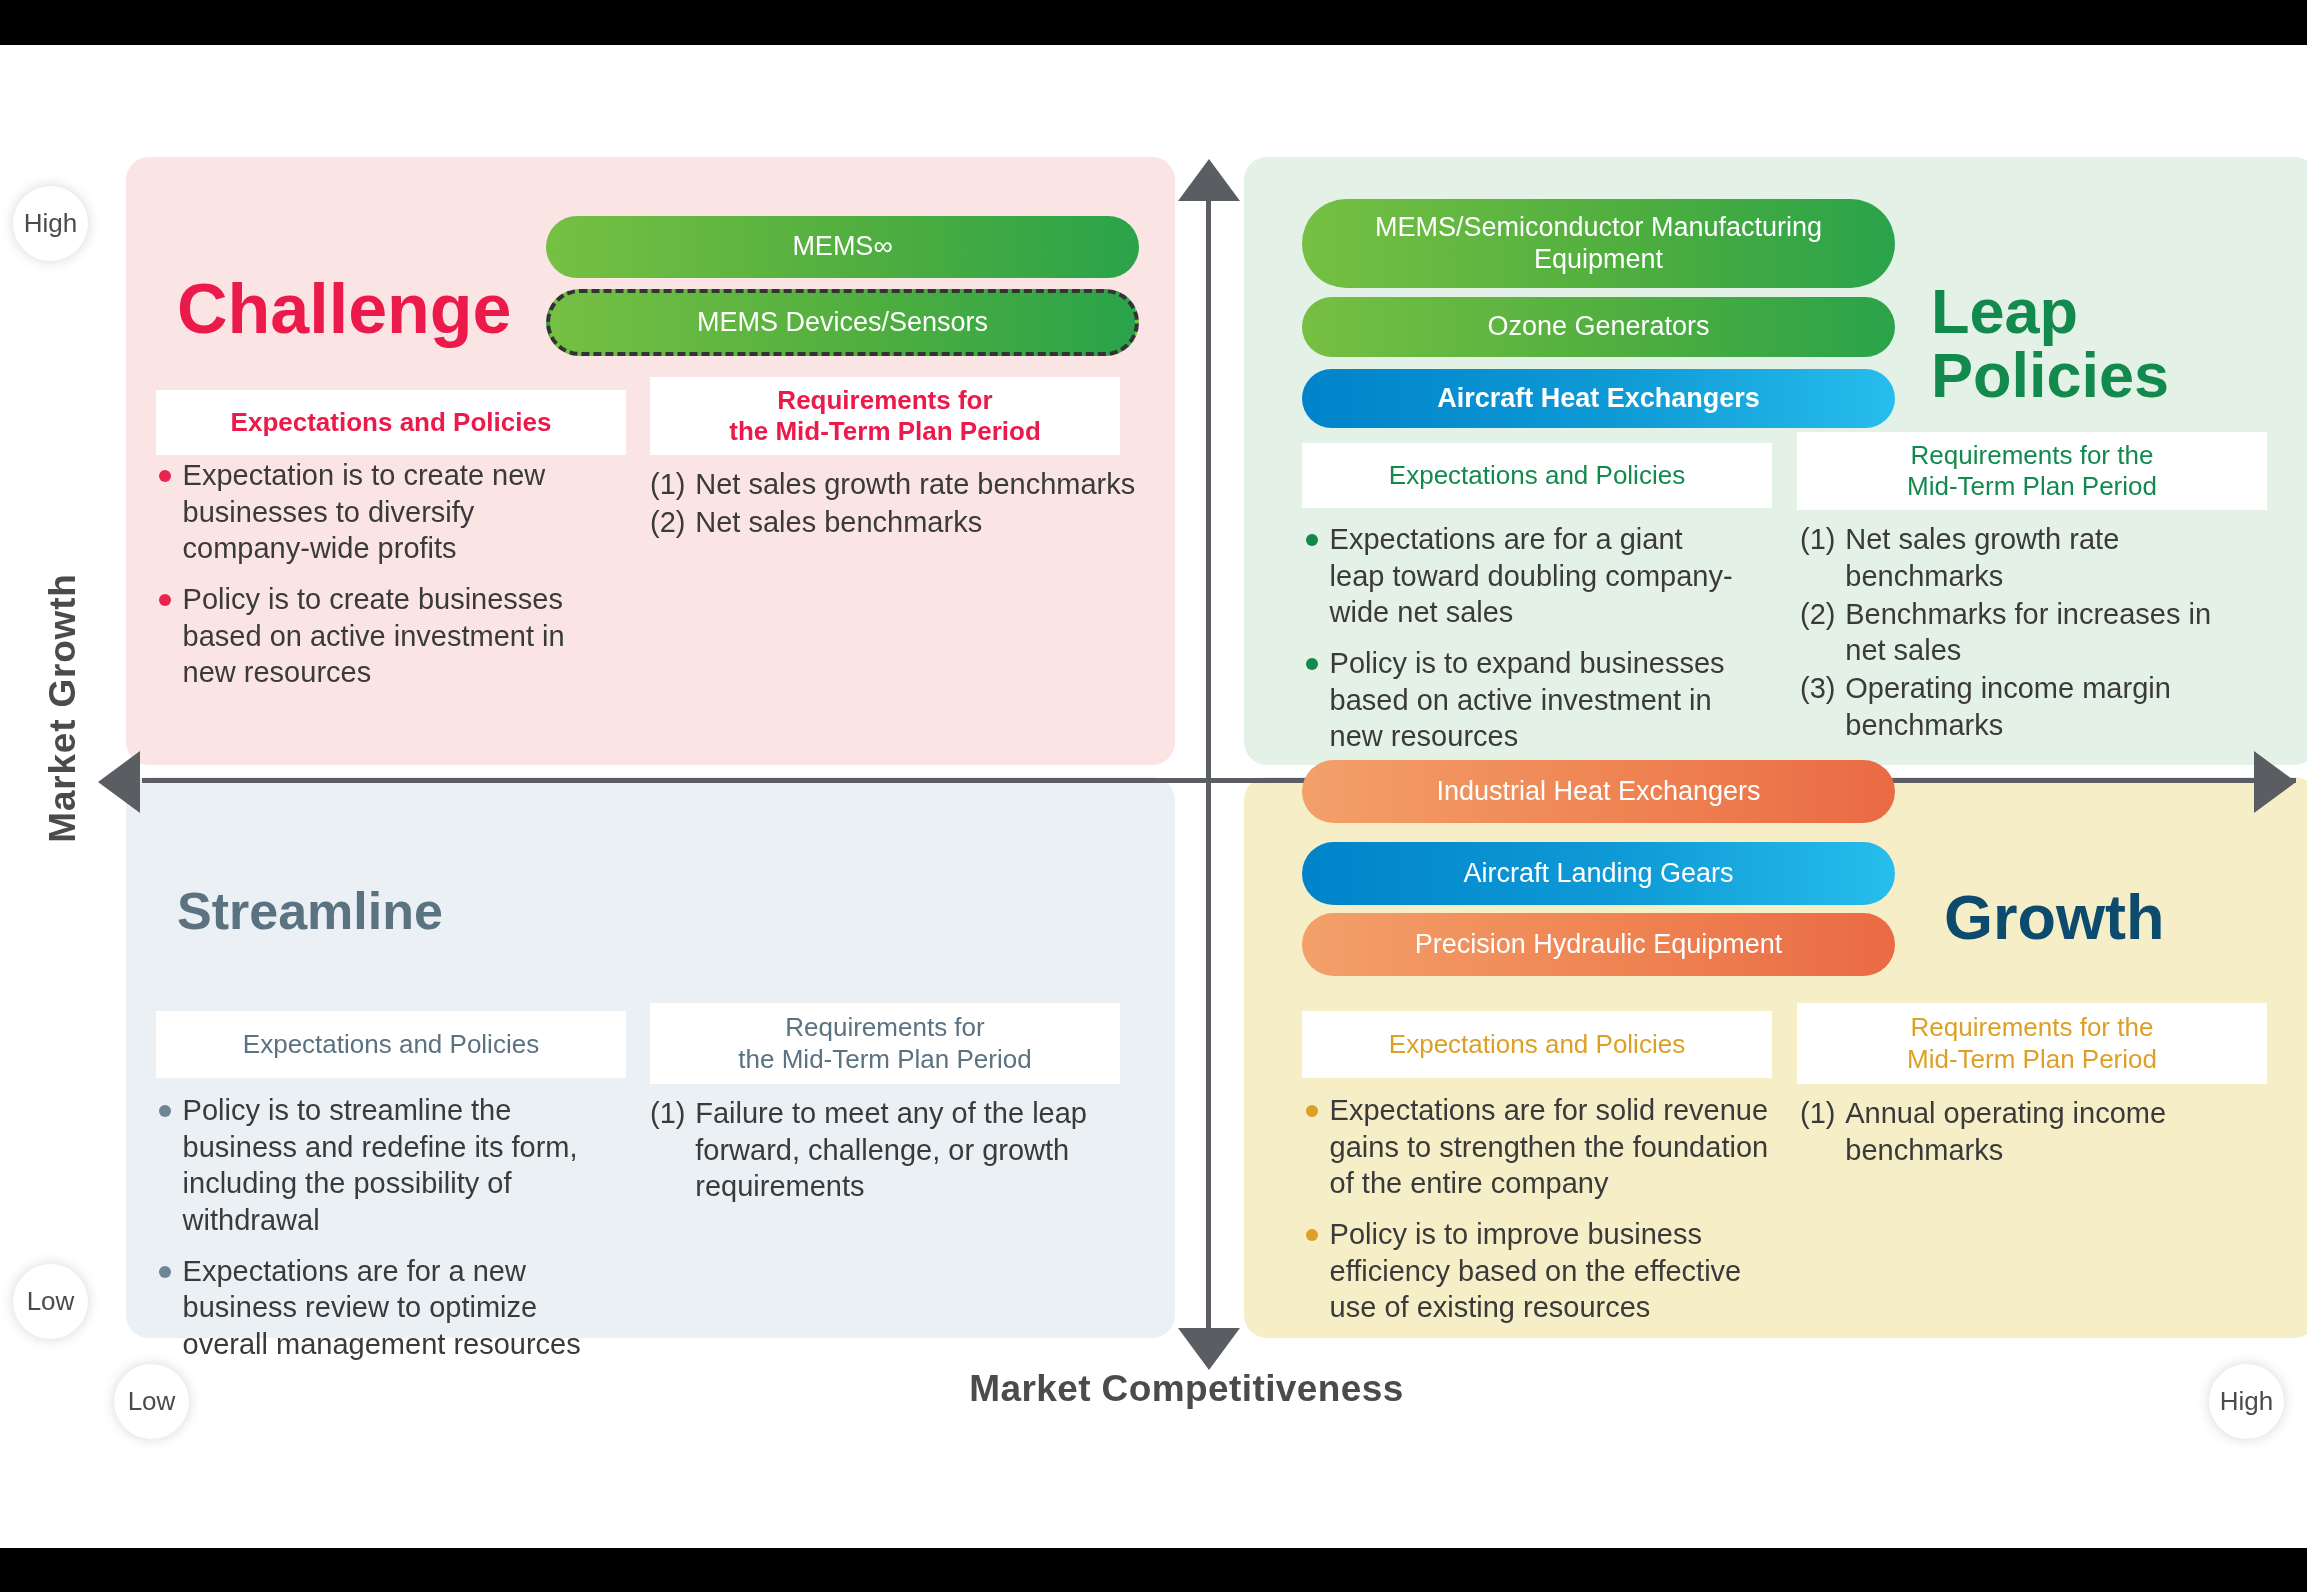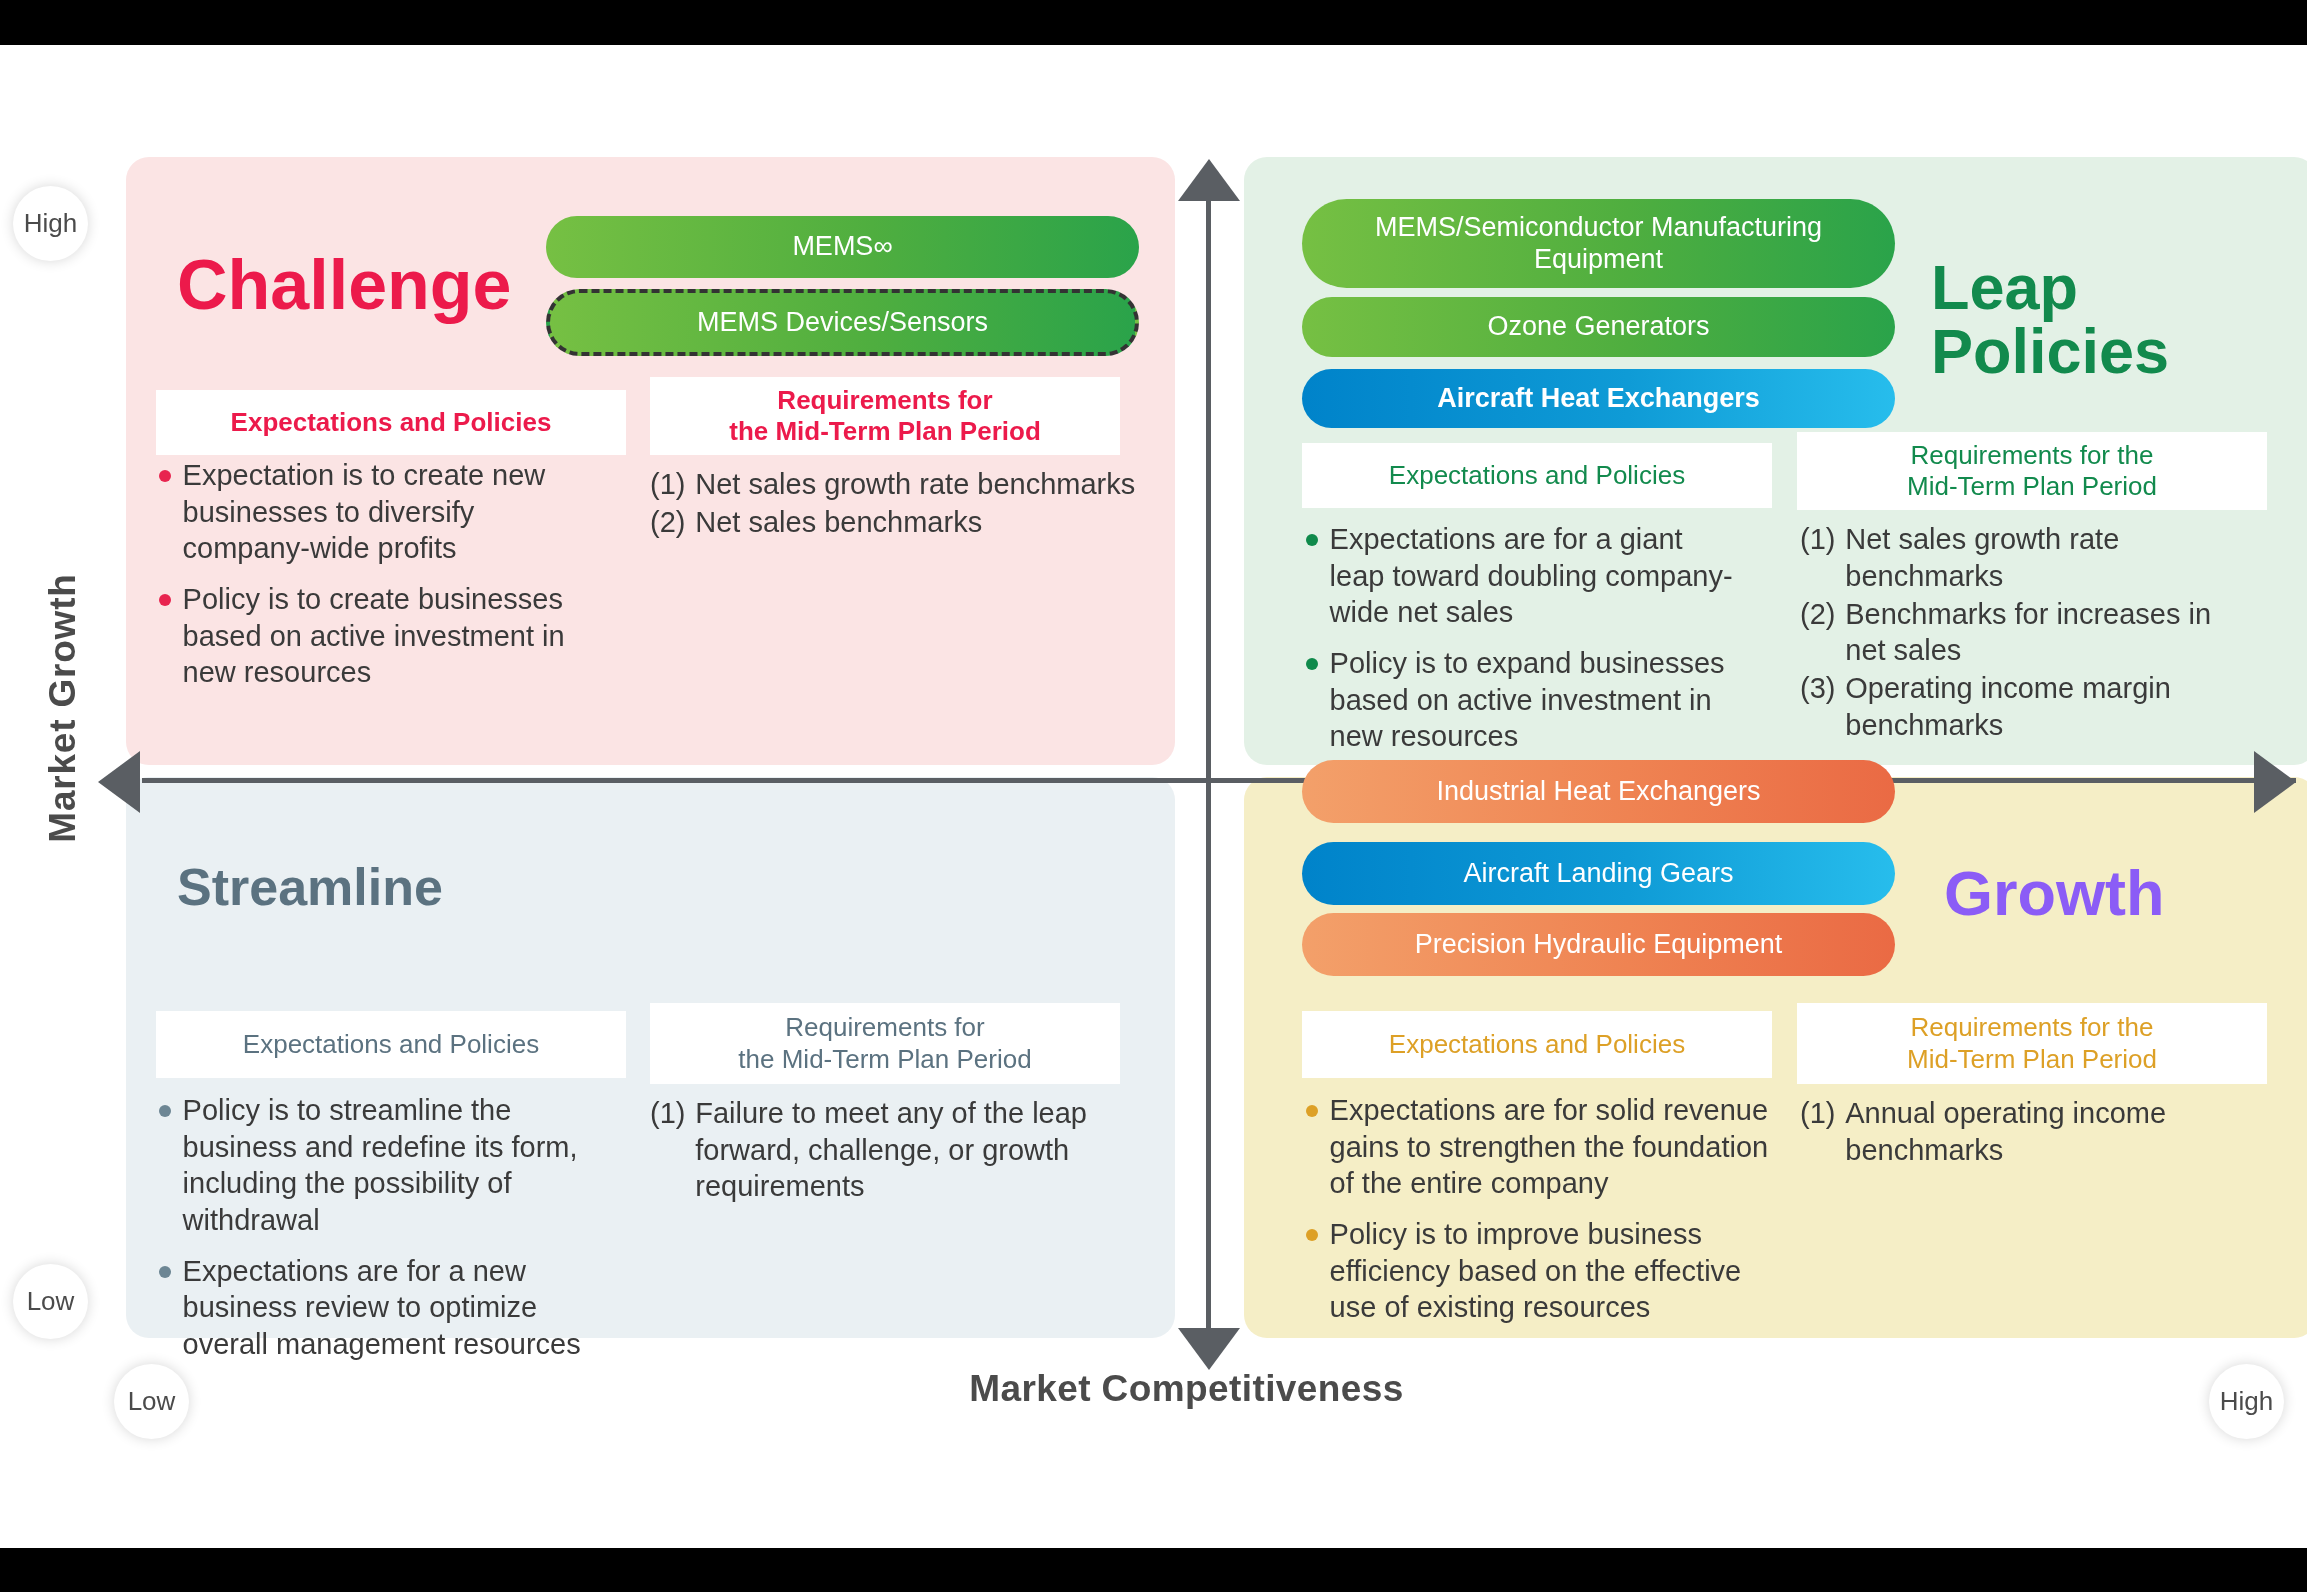--- a/index.html
+++ b/index.html
@@ -45,25 +45,25 @@
     box-shadow:0 0 13px rgba(0,0,0,.16);
     display:flex;align-items:center;justify-content:center;
     font-size:26px;color:#4b4b4b;
   }
   #badge-y-high{left:13px; top:141px; width:75px;height:75px;}
   #badge-y-low {left:13px; top:1219px;width:75px;height:75px;}
   #badge-x-low {left:114px;top:1319px;width:75px;height:75px;}
   #badge-x-high{left:2209px;top:1319px;width:75px;height:75px;}
 
   
-  .qtitle{position:absolute;font-weight:bold;line-height:1.02;}
+  .qtitle{position:absolute;font-weight:bold;line-height:1.02;margin-top:24px;}
   #title-challenge {left:177px; top:205px;  font-size:70px;color:#ec1a4b;}
   #title-leap      {left:1931px;top:210px;  font-size:63px;color:#128a4d;}
   #title-streamline{left:177px; top:816px; font-size:52px;color:#5b7280;}
-  #title-growth    {left:1944px;top:816px; font-size:63px;color:#8b5cf6;}
+  #title-growth    {left:1944px;top:816px; font-size:63px;color:#0c4a6e;}
 
   
   .pill{
     position:absolute;border-radius:812px;
     display:flex;align-items:center;justify-content:center;text-align:center;
     color:#ffffff;font-size:27px;line-height:1.16;box-sizing:border-box;
     padding:0 18px;
   }
   .pill-green {background:linear-gradient(90deg,#76c043 0%,#4fae3f 55%,#2aa34a 100%);}
   .pill-blue  {background:linear-gradient(90deg,#0083ca 0%,#0f9bd6 55%,#27bdec 100%);}

